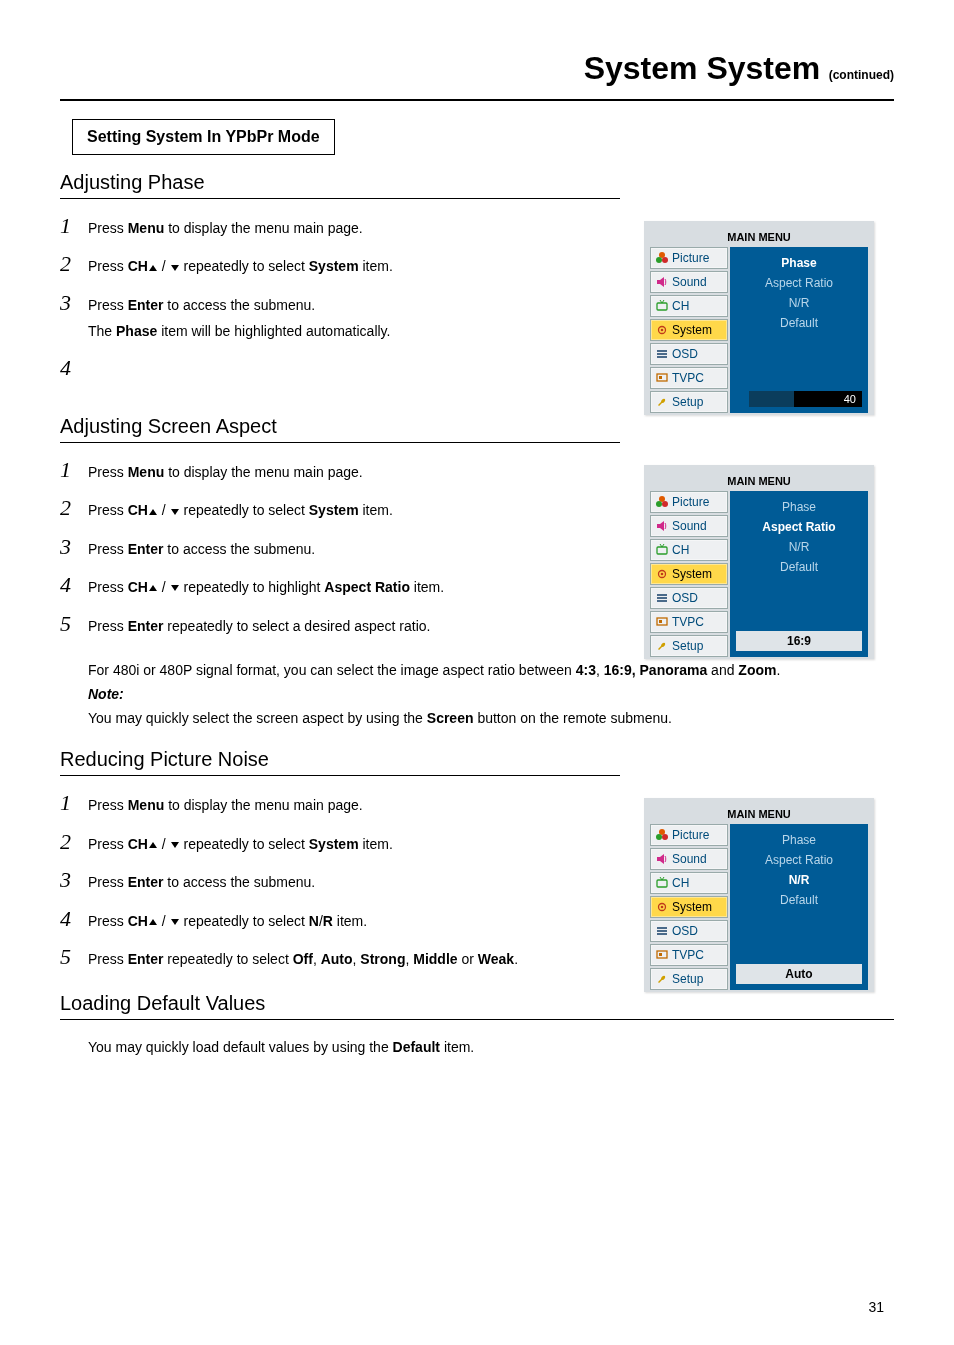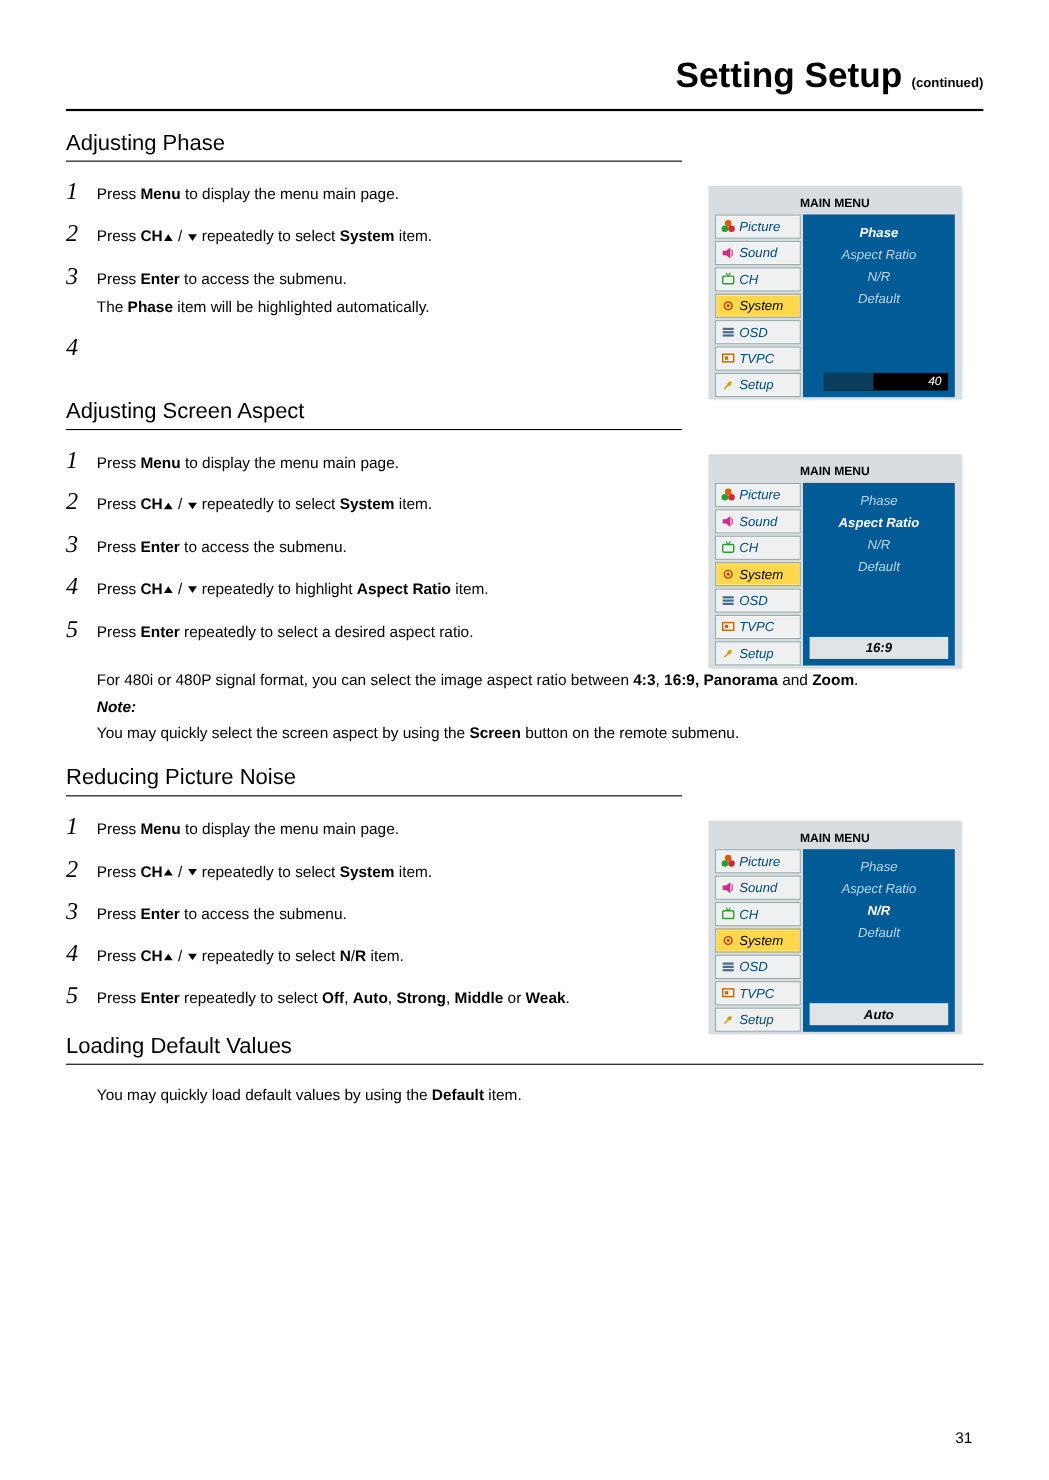--- a/index.html
+++ b/index.html
@@ -122,21 +122,20 @@
     margin-top: 6px;
   }
   .osd-title {
     text-align: center;
     font-weight: bold;
     font-size: 11px;
     padding: 4px 0;
   }
   .osd-body {
     display: flex;
-    font-style: italic;
   }
   .osd-left {
     width: 78px;
     display: flex;
     flex-direction: column;
     gap: 2px;
   }
   .osd-item {
     background: #eef0f2;
     border: 1px solid #9aa;
@@ -207,25 +206,26 @@
     bottom: 30px;
     right: 70px;
     font-size: 14px;
   }
 </style>
 </head>
 <body>
 
 <div class="page">
   <div class="page-header">
-    <h1>Setting Setup</h1>
+    <h1>System System</h1>
     <span class="cont">(continued)</span>
   </div>
   <hr class="hr-thick">
 
+  <div class="boxed-heading">Setting System In YPbPr Mode</div>
 
   
   <div class="section-title">Adjusting Phase</div>
   <hr class="section-hr">
   <div class="columns">
     <div class="left">
       <div class="step">
         <span class="num">1</span>
         <span class="step-text">
           <span>Press </span><b>Menu</b><span> to display the menu main page.</span>

